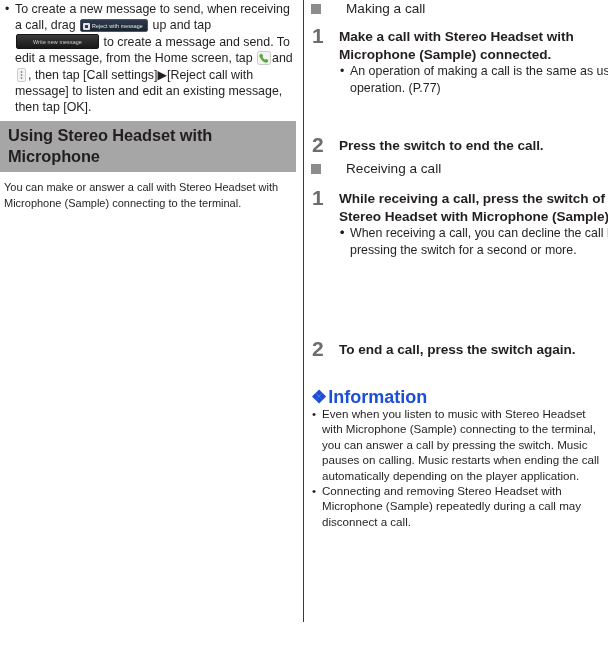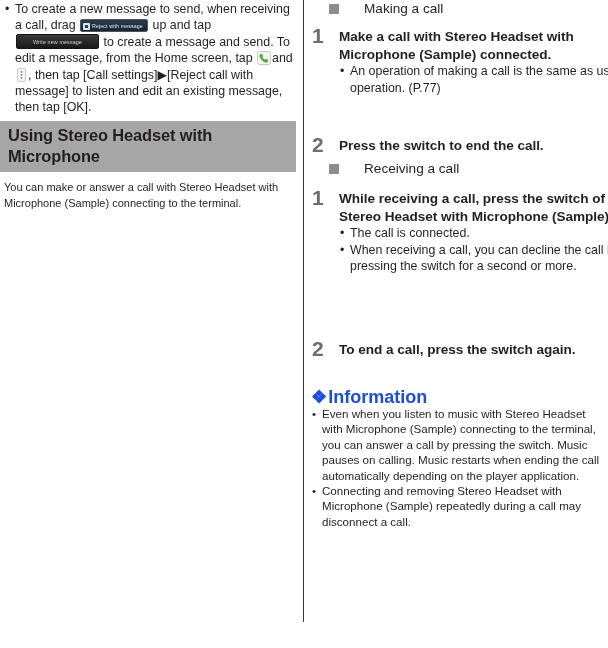--- a/index.html
+++ b/index.html
@@ -189,21 +189,20 @@
     line-height: 16.4px;
   }
 
   
   .subhead {
     position: relative;
     padding-left: 35px;
     font-size: 13.6px;
     line-height: 18px;
     color: #231f20;
-    margin-left: 18px;
   }
   .subhead .sq {
     position: absolute;
     left: 0;
     top: 4px;
     width: 10px;
     height: 10px;
     background: #8c8c8c;
   }
 
@@ -354,21 +353,20 @@
         <span>Receiving a call</span>
       </div>
     </div>
 
     <div class="rc-step-1b step">
       <span class="step-num">1</span>
       <div class="step-title">While receiving a call, press the switch of Stereo Headset with Microphone (Sample).</div>
       <ul class="step-notes">
         <li class="note">
           <span class="bullet-dot">•</span>
-          <span>The call is connected.</span>
         </li>
         <li class="note">
           <span class="bullet-dot">•</span>
           <span>When receiving a call, you can decline the call by pressing the switch for a second or more.</span>
         </li>
       </ul>
     </div>
 
     <div class="rc-step-2b step">
       <span class="step-num">2</span>

